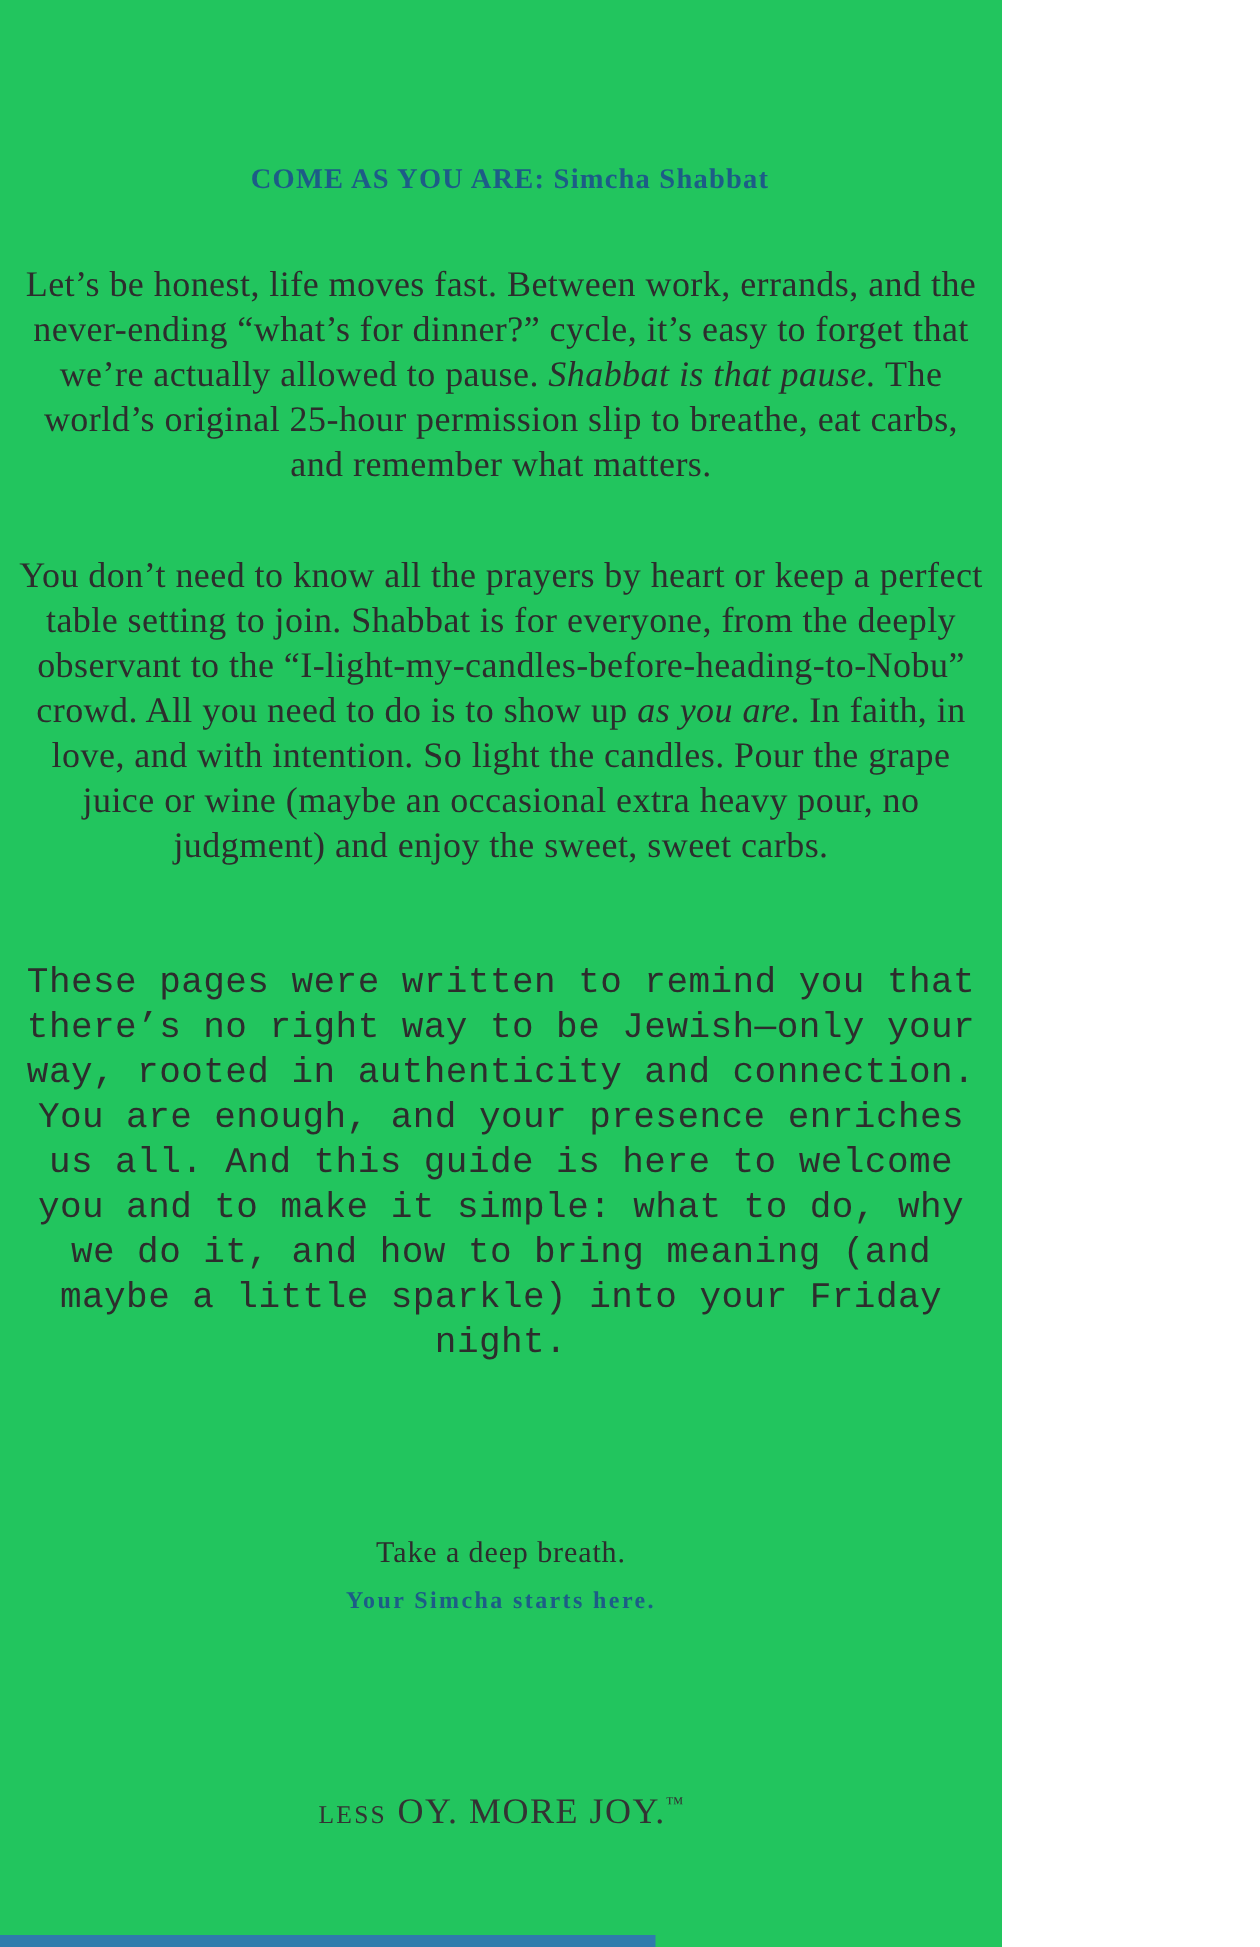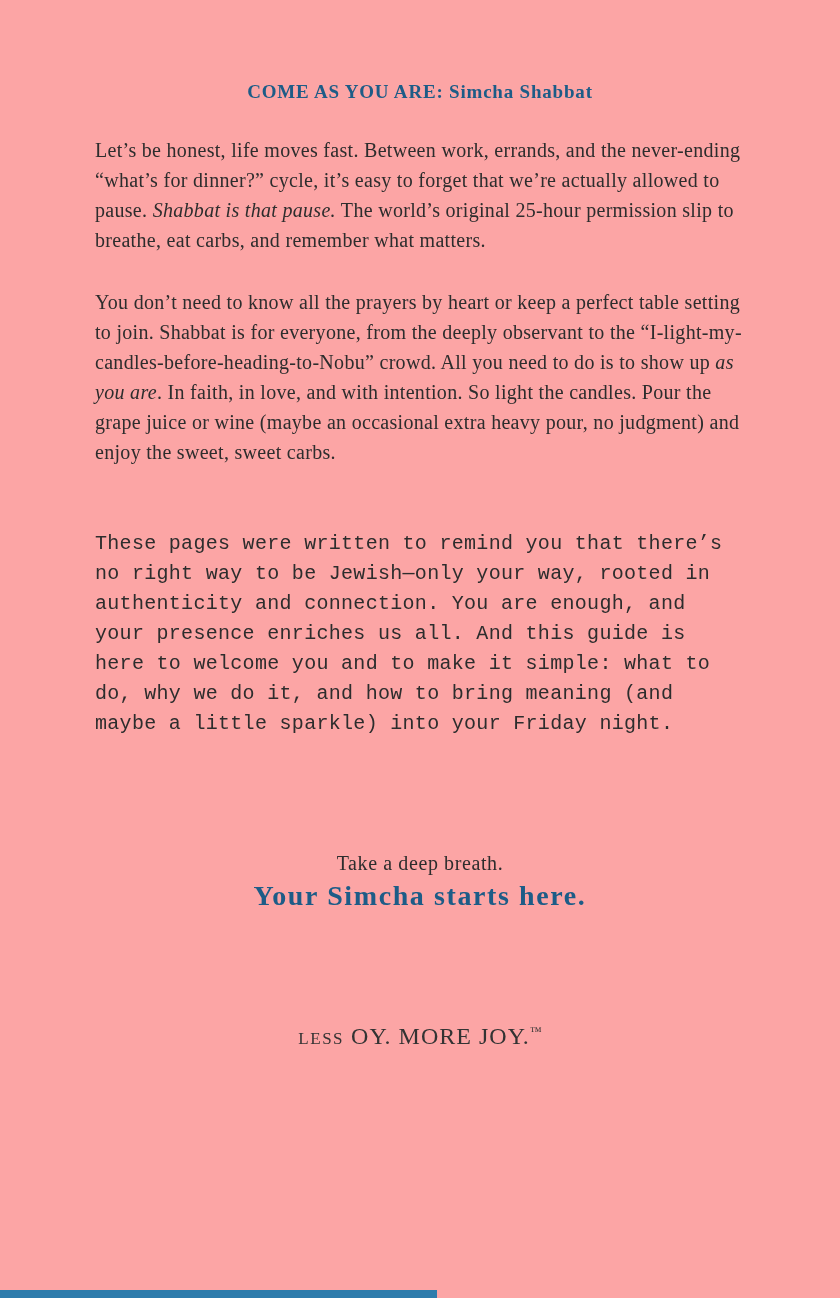--- a/index.html
+++ b/index.html
@@ -2,43 +2,43 @@
 <html><head>
 <meta charset="utf-8">
 <style>
   html, body {
     margin: 0;
     padding: 0;
     background: #ffffff;
   }
   .page {
     position: relative;
-    width: 840px;
+    width: 668px;
     height: 1298px;
-    background: #fca5a5;
+    background: #22c55e;
     overflow: hidden;
     font-family: "Liberation Serif", "DejaVu Serif", serif;
     box-sizing: border-box;
-    padding-top: 80px;
+    padding-top: 108px;
   }
   .heading {
     margin: 0 auto;
     width: 680px;
     text-align: center;
     font-size: 19px;
     line-height: 23px;
     font-weight: bold;
     letter-spacing: 0.8px;
     color: #1d5c87;
   }
   .para {
     width: 650px;
-    margin: 32px auto 0 auto;
-    text-align: left;
-    font-size: 20px;
+    margin: 44px auto 0 auto;
+    text-align: center;
+    font-size: 24px;
     line-height: 30px;
     letter-spacing: 0.3px;
     color: #2d2d2d;
   }
   .para.big-gap {
     margin-top: 62px;
     font-family: Liberation Mono, monospace;
   }
   .para em {
     font-style: italic;
@@ -49,21 +49,21 @@
   }
   .closing .breath {
     margin: 0;
     font-size: 20px;
     line-height: 30px;
     letter-spacing: 0.6px;
     color: #2d2d2d;
   }
   .closing .simcha {
     margin: 3px 0 0 0;
-    font-size: 28px;
+    font-size: 16px;
     line-height: 30px;
     font-weight: bold;
     letter-spacing: 1.6px;
     color: #1d5c87;
   }
   .tagline {
     margin-top: 112px;
     text-align: center;
     color: #333333;
     white-space: nowrap;

